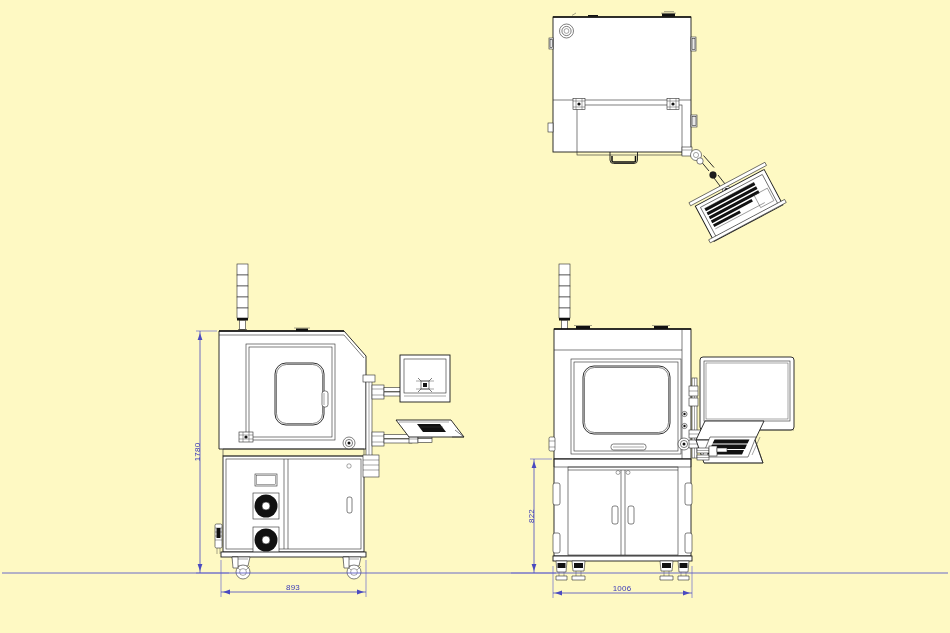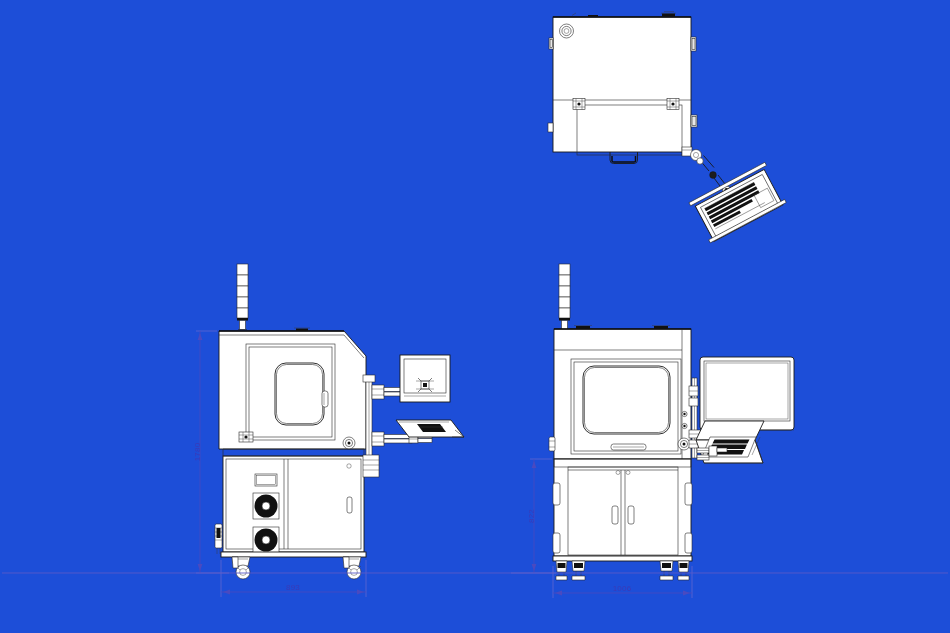--- a/index.html
+++ b/index.html
@@ -10,21 +10,21 @@
   body {
     width: 950px;
     height: 633px;
     overflow: hidden;
     font-family: "Liberation Sans", sans-serif;
   }
   #drawing-root {
     position: relative;
     width: 950px;
     height: 633px;
-    background: #1d4ed8;
+    background: #fef9c3;
   }
   svg#cad {
     display: block;
     width: 950px;
     height: 633px;
   }
   .ln {
     fill: none;
     stroke: #1a1a1a;
     stroke-width: 0.9;

